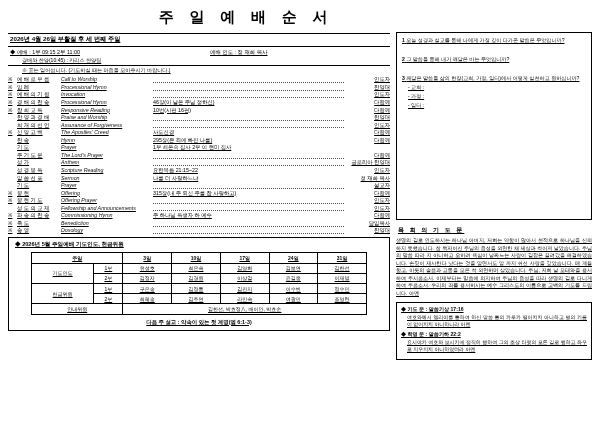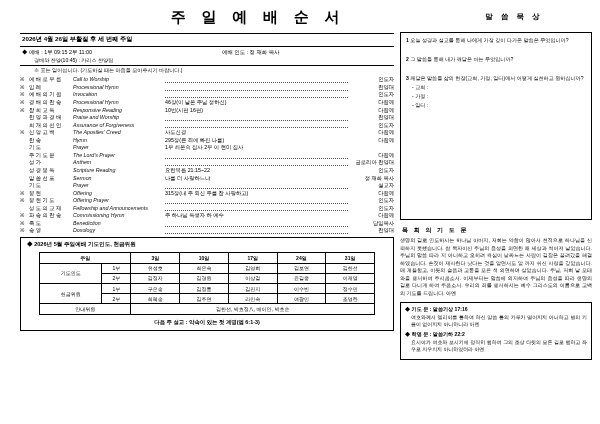--- a/index.html
+++ b/index.html
@@ -5,21 +5,21 @@
   * { box-sizing: border-box; }
   html, body { margin:0; padding:0; }
   body {
     width:600px; height:424px;
     background:#ffffff;
     font-family:"Liberation Sans", sans-serif;
     color:#000;
     font-size:5.2px;
     overflow:hidden;
   }
-  .page { position:relative; width:600px; height:424px; padding:6px 8px 0 20px; }
+  .page { position:relative; width:600px; height:424px; padding:6px 8px 0 8px;text-decoration:underline; }
 
   
   .header { position:relative; height:26px; }
   .main-title {
     position:absolute; left:118px; top:2px; width:240px;
     text-align:center;
     font-size:15px; font-weight:bold; letter-spacing:6px;
     font-family:"Liberation Serif", serif;
   }
   .right-title {
@@ -78,21 +78,20 @@
   .vtext { font-size:4.95px; line-height:1.45; text-align:justify; margin-bottom:3px; }
   .indent { padding-left:6px; }
 </style>
 </head>
 <body>
 
 <div class="page">
 
   <div class="header">
     <div class="main-title">주 일 예 배 순 서</div>
-    <div class="right-title">말 씀 묵 상</div>
   </div>
 
   <div class="cols">
 
     <div class="left-col">
 
       <div class="hr-thick"></div>
       <div class="dateline">2026년 4월 26일 부활절 후 세 번째 주일</div>
       <div class="hr-thin"></div>
 

